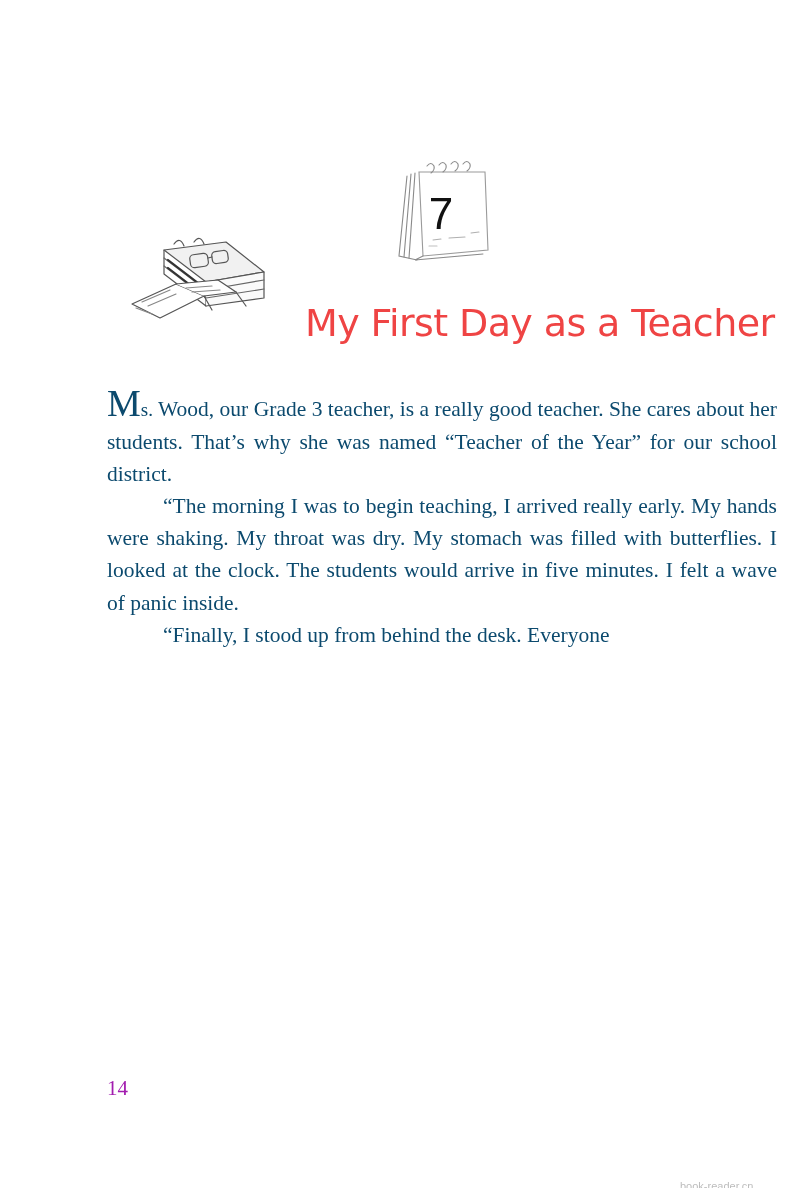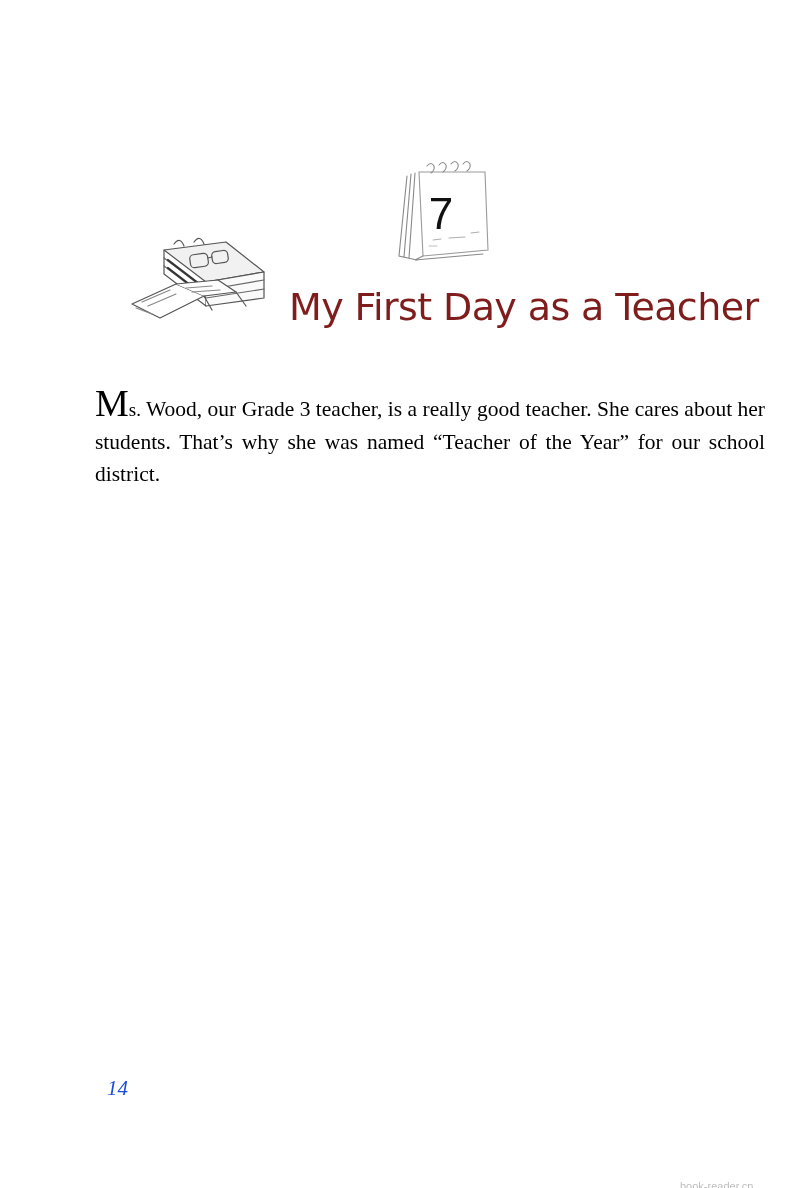--- a/index.html
+++ b/index.html
@@ -45,60 +45,59 @@
       position: absolute;
       left: 126px;
       top: 230px;
       width: 145px;
       height: 95px;
     }
     .chapter-title {
       position: absolute;
       left: 289px;
       top: 282px;
-      margin: 0;
+      margin: 16px;
       font-family: "DejaVu Sans", "Liberation Sans", sans-serif;
       font-weight: normal;
       font-size: 38px;
       letter-spacing: -0.6px;
       line-height: 50px;
-      color: #7f1d1d;
+      color: #ef4444;
       white-space: nowrap;
     }
     
     .body-text {
       position: absolute;
-      left: 95px;
+      left: 107px;
       top: 393px;
       width: 670px;
       font-size: 21.5px;
       line-height: 32.1px;
       text-align: justify;
-      color: #000000;
+      color: #0c4a6e;
     }
     .body-text p {
       margin: 0;
       text-indent: 56px;
     }
     .body-text p.first { text-indent: 0; }
     .dropcap {
       font-size: 38px;
       line-height: 20px;
       vertical-align: baseline;
     }
     .smallcap {
       font-size: 19px;
     }
     .page-number {
       position: absolute;
       left: 107px;
       top: 1076px;
       font-size: 21px;
-      color: #1d4ed8;
-      font-style: italic;
+      color: #a21caf;
     }
     .watermark {
       position: absolute;
       left: 680px;
       top: 1180px;
       font-family: Liberation Sans, sans-serif;
       font-size: 11px;
       color: #bdbdbd;
     }
   </style>
@@ -160,17 +159,19 @@
         <path d="M66 62 L94 60" stroke="#888"></path>
         <path d="M10 78 L26 84" stroke="#888"></path>
       </g>
     </svg>
   </div>
 
   <h1 class="chapter-title">My First Day as a Teacher</h1>
 
   <div class="body-text">
     <p class="first"><span class="dropcap">M</span><span class="smallcap">s.</span><span> Wood, our Grade 3 teacher, is a really good teacher. She cares about her students. That’s why she was named “Teacher of the Year” for our school district.</span></p>
+    <p>“The morning I was to begin teaching, I arrived really early. My hands were shaking. My throat was dry. My stomach was filled with butterflies. I looked at the clock. The students would arrive in five minutes. I felt a wave of panic inside.</p>
+    <p>“Finally, I stood up from behind the desk. Everyone</p>
   </div>
 
   <div class="page-number">14</div>
   <div class="watermark">book-reader.cn</div>
 </div>
 
 </body></html>

